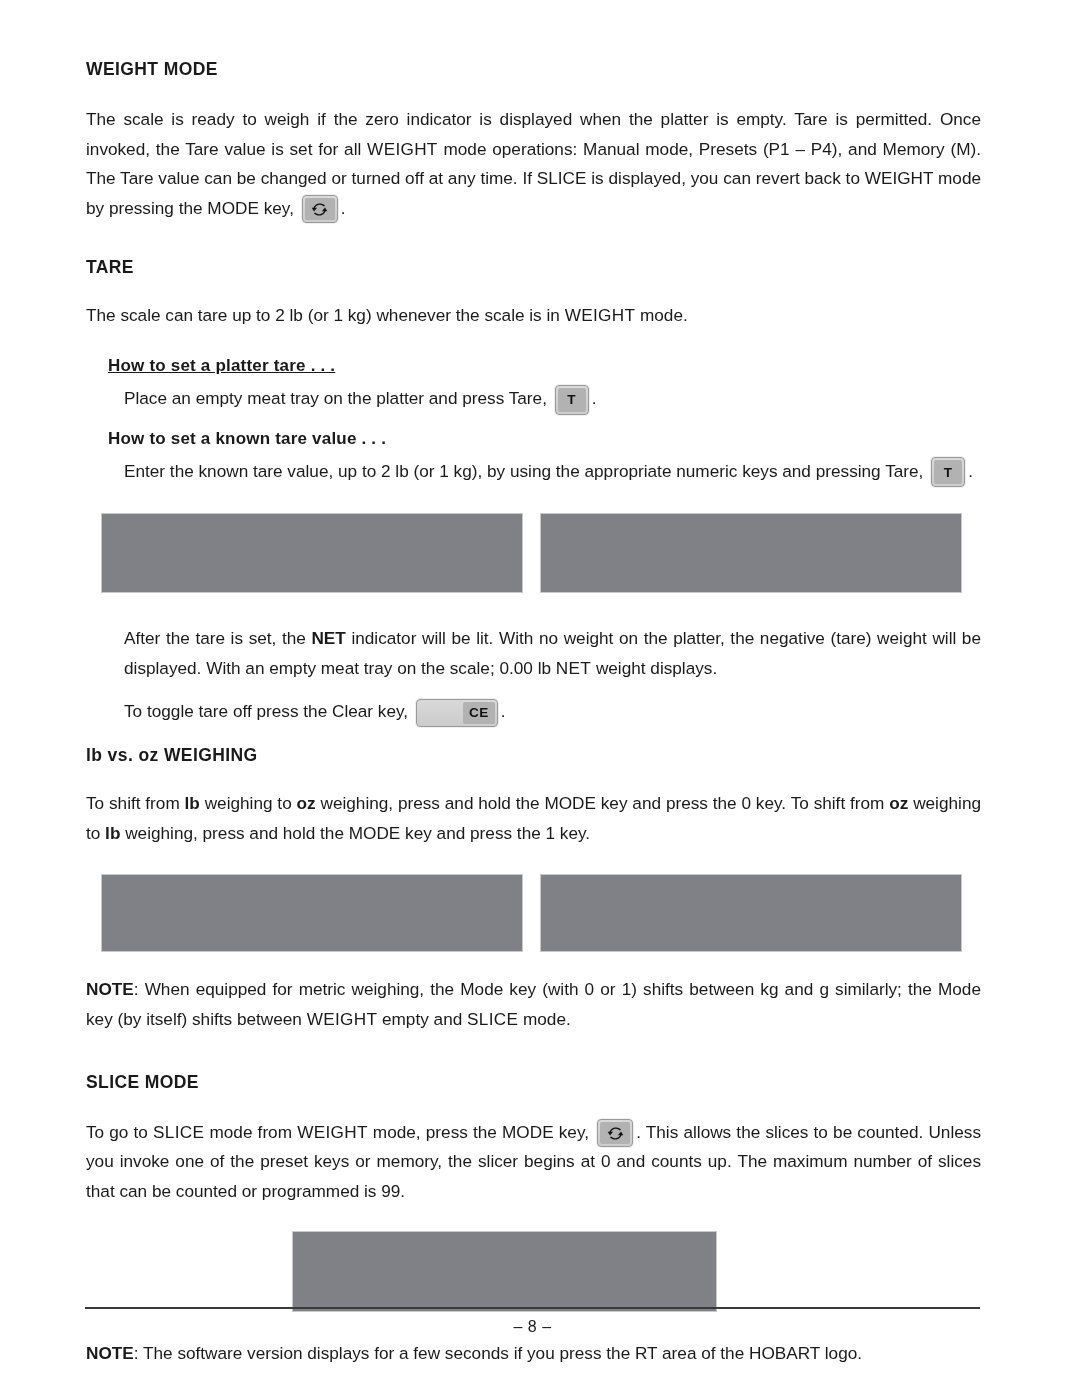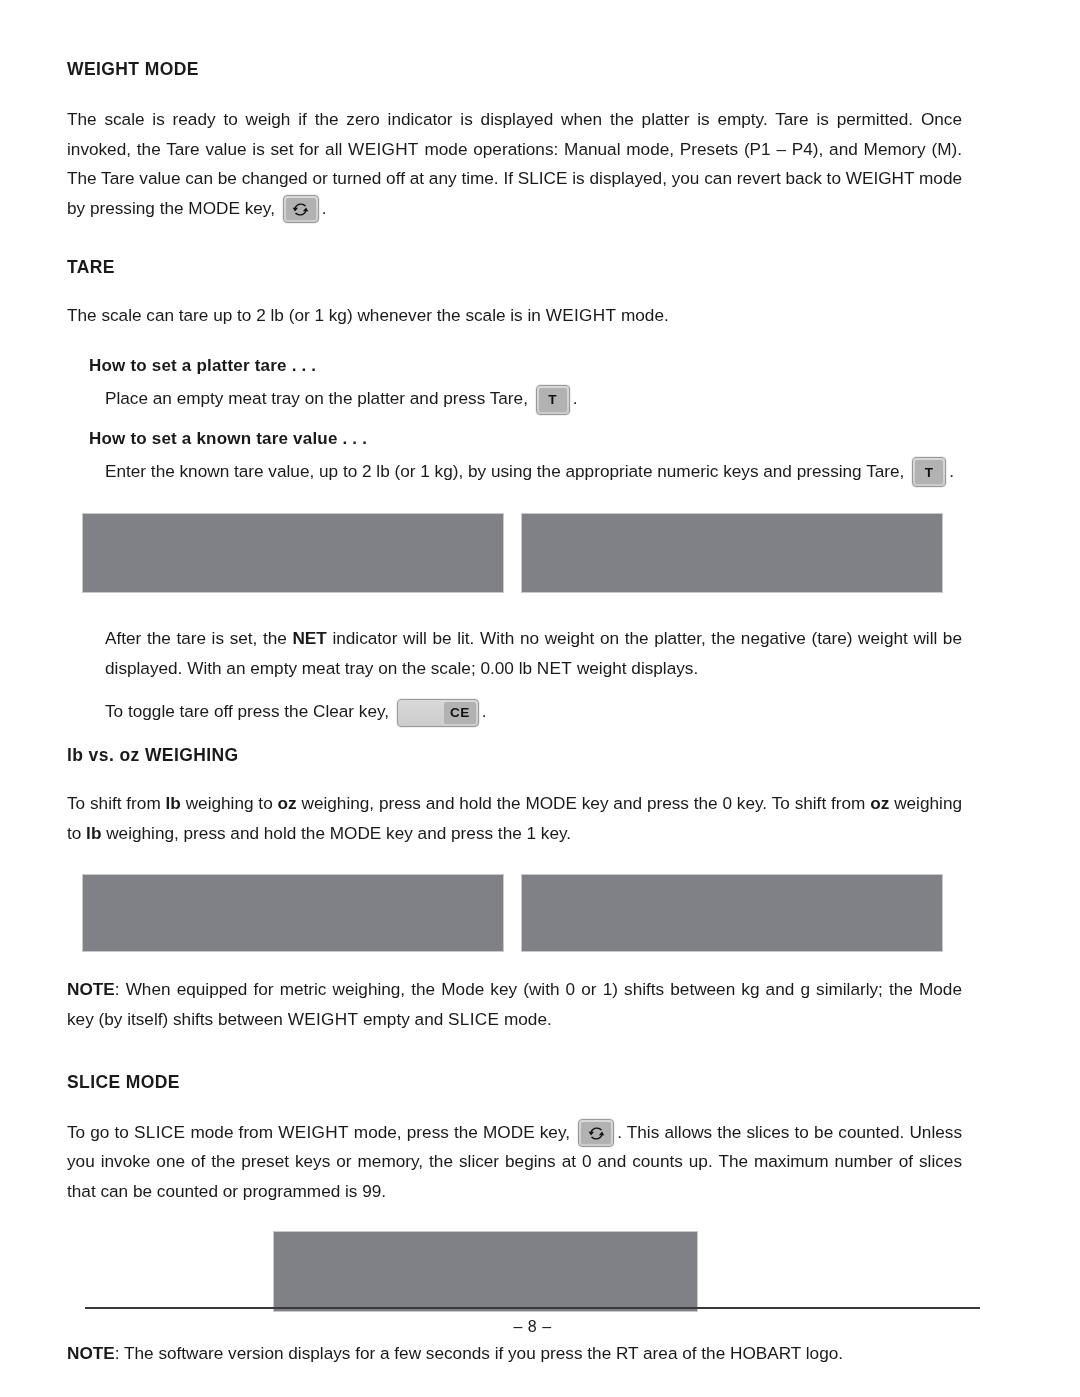--- a/index.html
+++ b/index.html
@@ -13,21 +13,21 @@
   }
   .page {
     position: relative;
     width: 1080px;
     height: 1397px;
     background: #ffffff;
     overflow: hidden;
   }
   .content {
     position: absolute;
-    left: 67px;
+    left: 86px;
     top: 60px;
     width: 895px;
   }
 
   h2.section-head {
     font-size: 17.5px;
     font-weight: bold;
     letter-spacing: 0.4px;
     margin: 0 0 26px 0;
     line-height: 1.1;
@@ -134,21 +134,21 @@
             <svg width="17" height="17" viewBox="0 0 24 24">
              <path d="M18.2 7.6 A8 8 0 0 0 5.4 9.6 L8.6 9.6 L4.2 14.8 L1.0 9.6 L3.4 9.6 A10.2 10.2 0 0 1 19.8 6.2 Z" fill="#111"></path>
              <path d="M5.8 16.4 A8 8 0 0 0 18.6 14.4 L15.4 14.4 L19.8 9.2 L23.0 14.4 L20.6 14.4 A10.2 10.2 0 0 1 4.2 17.8 Z" fill="#111"></path>
            </svg>
           </span></span><span>.</span></p>
 
     <h2 class="section-head" style="margin-top:34px;margin-bottom:24px;">TARE</h2>
 
     <p class="body nojust tight"><span>The scale can tare up to 2 lb (or 1 kg) whenever the scale is in </span><span class="sc">WEIGHT</span><span> mode.</span></p>
 
-    <h3 class="sub-head" style="margin-top:26px;">How to set a platter tare . . .</h3>
+    <h3 class="sub-head" style="margin-top:26px;text-decoration:underline;">How to set a platter tare . . .</h3>
 
     <p class="body nojust indent1"><span>Place an empty meat tray on the platter and press Tare, </span><span class="key key-t"><span class="cap">T</span></span><span>.</span></p>
 
     <h3 class="sub-head" style="margin-top:14px;">How to set a known tare value . . .</h3>
 
     <p class="body indent-tight"><span>Enter the known tare value, up to 2 lb (or 1 kg), by using the appropriate numeric keys and pressing Tare, </span><span class="key key-t"><span class="cap">T</span></span><span>.</span></p>
 
     <div class="img-row" style="margin-top:26px;margin-left:15px;">
       <div class="img-box" style="width:420px;height:78px;"></div>
       <div class="img-box" style="width:420px;height:78px;"></div>

